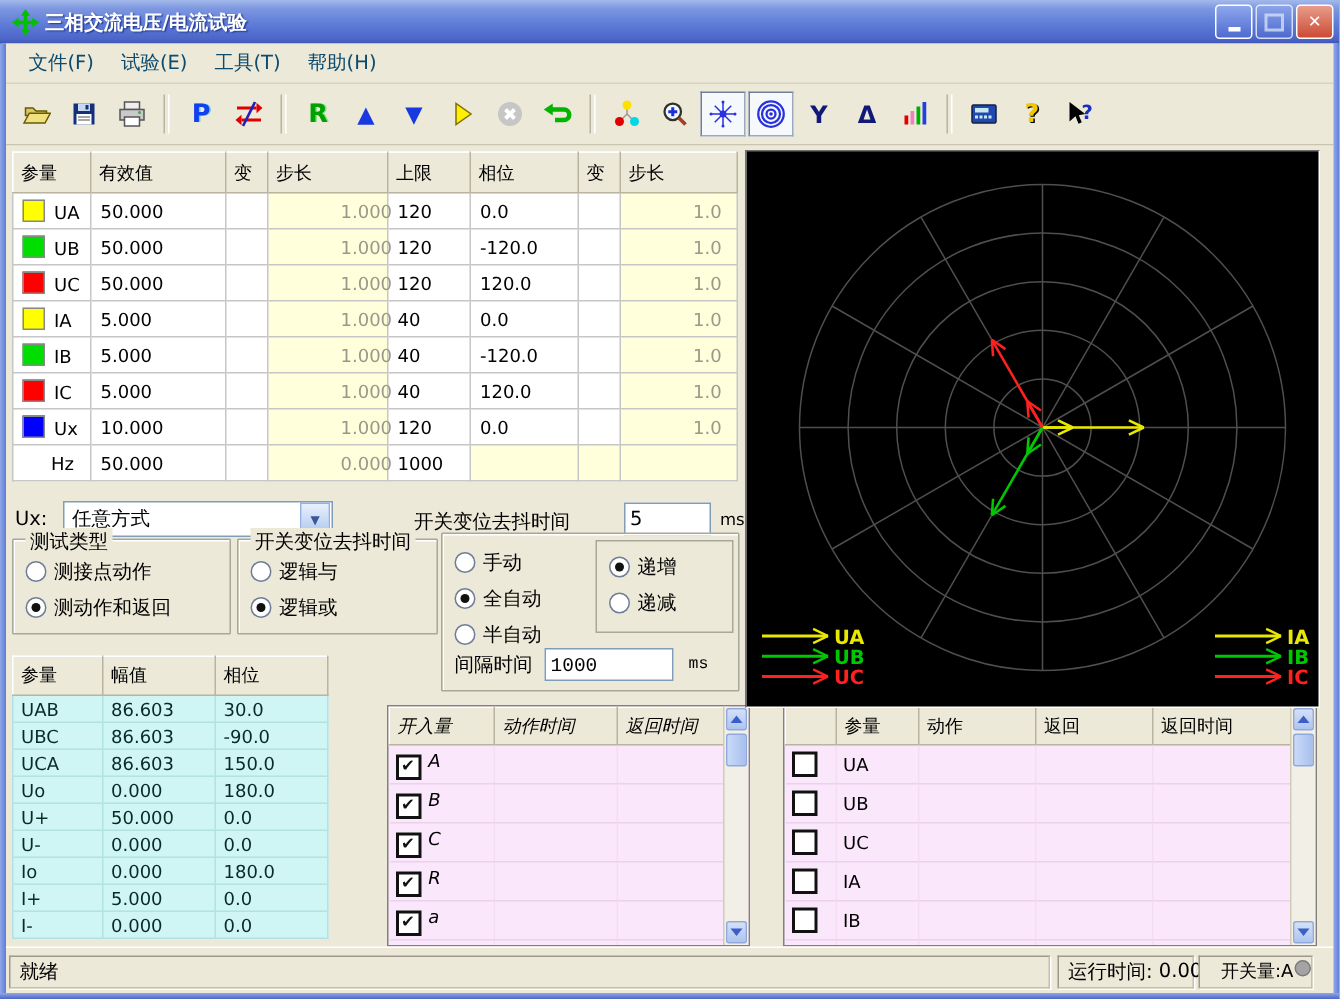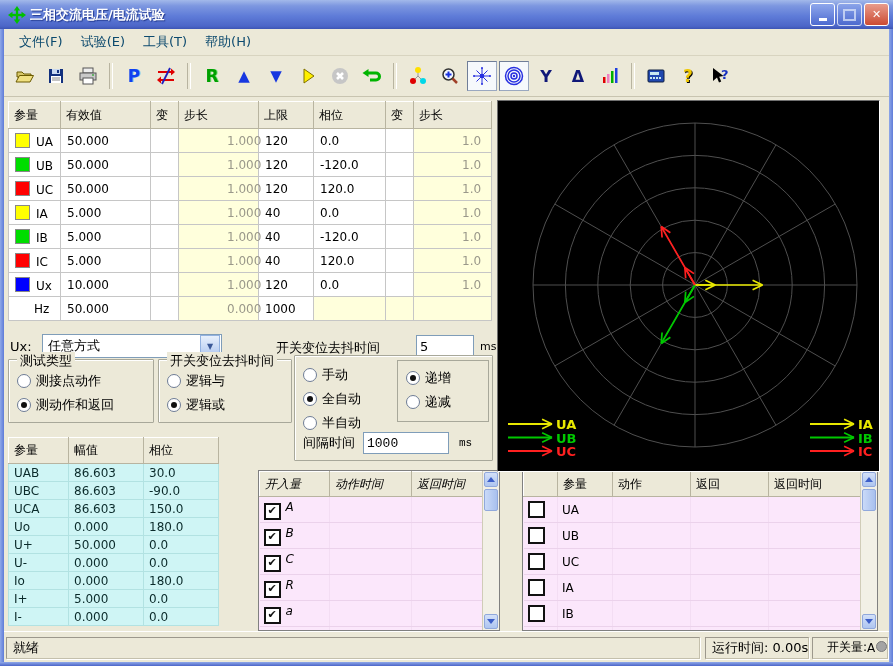--- a/index.html
+++ b/index.html
@@ -99,21 +99,21 @@
   #chart{position:absolute;left:493px;top:3px;width:381px;height:370px;background:#000;
     border:1px solid #707070;border-right-color:#fff;border-bottom-color:#fff;box-sizing:content-box;}
   #polar-svg text{font-family:"DejaVu Sans","Liberation Sans",sans-serif;font-weight:bold;font-size:13px;}
   
   #statusbar{position:absolute;left:4px;top:631px;width:885px;height:31px;background:#ECE9D8;
     border-top:1px solid #fff;display:flex;align-items:center;font-size:13px;}
   .sb-panel{height:22px;display:flex;align-items:center;box-shadow:-1px -1px 0 #9C988C inset,1px 1px 0 #fff inset;
     box-shadow:1px 1px 0 #fff, -0px -0px 0 #000;border:1px solid #C4C0AC;border-top-color:#9C988C;border-left-color:#9C988C;
     padding:0 6px;box-sizing:border-box;background:#ECE9D8;white-space:nowrap;}
   #sb-ready{width:694px;margin-left:2px;}
-  #sb-runtime{width:104px;margin-left:5px;}
+  #sb-runtime{width:91px;margin-left:5px;}
   #sb-switch{width:76px;margin-left:3px;overflow:hidden;padding:0 2px;}
   .sw-circle{display:inline-block;width:9px;height:9px;border-radius:50%;background:#A4A4A4;border:1px solid #7A7A7A;
     margin:0 3px 0 1px;flex:none;}
   .sw-label{font-size:12px;}
 </style>
 </head>
 <body>
 
 <div id="window">
 

